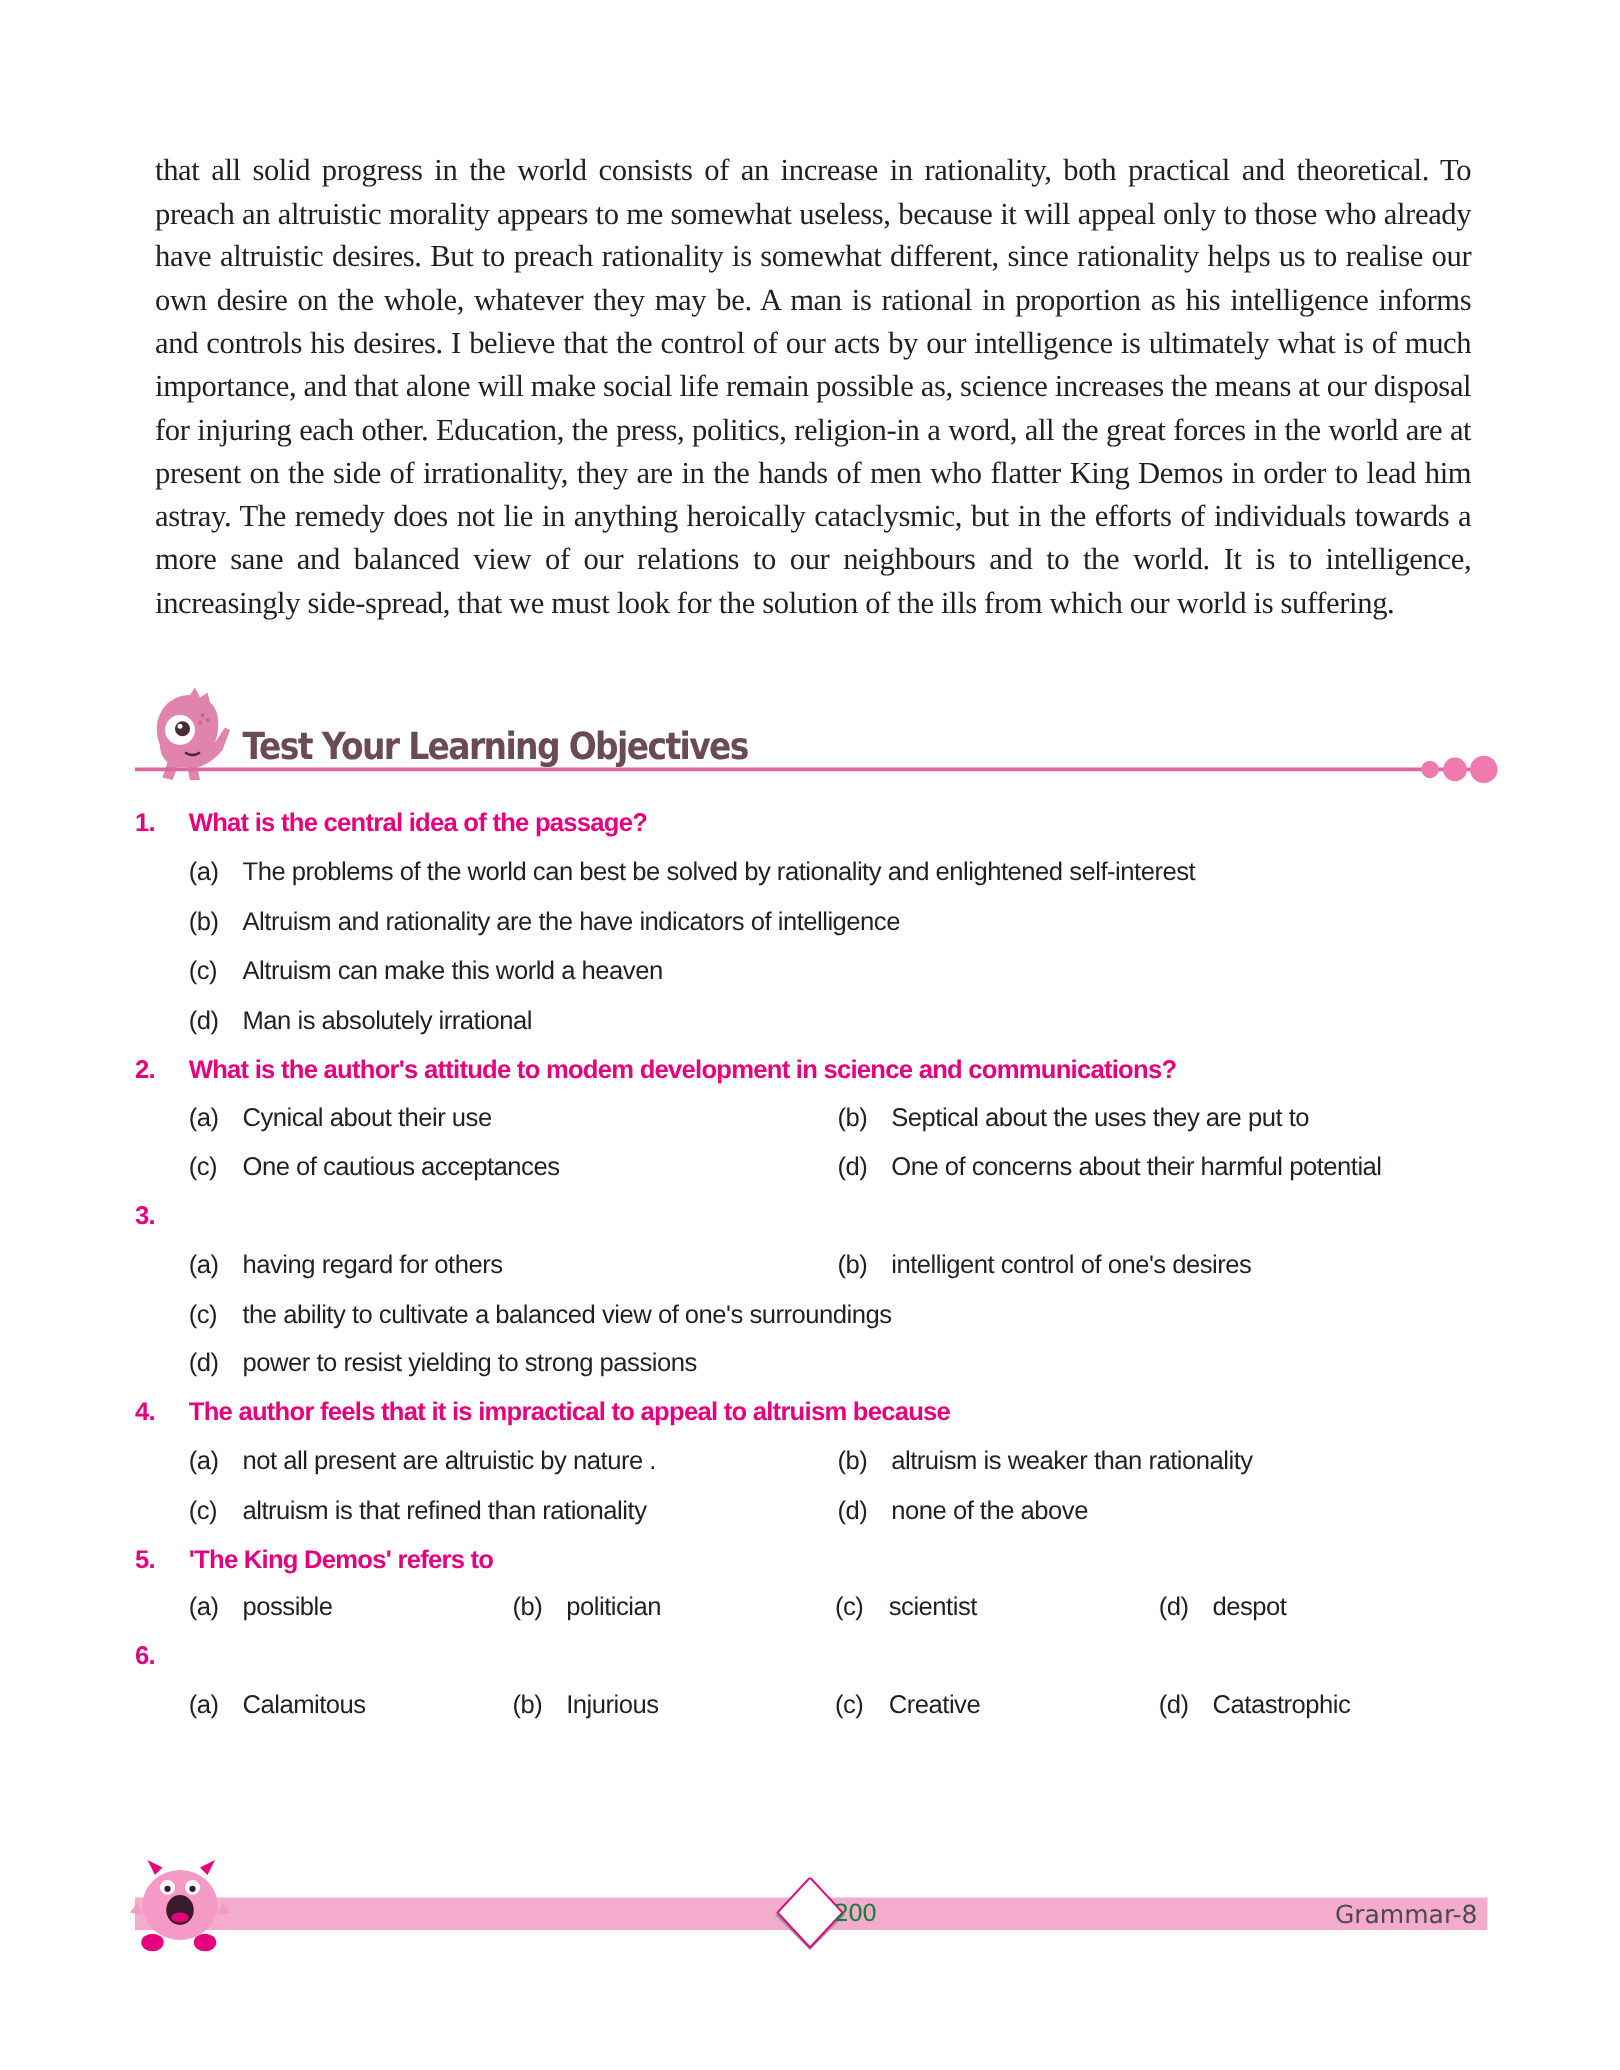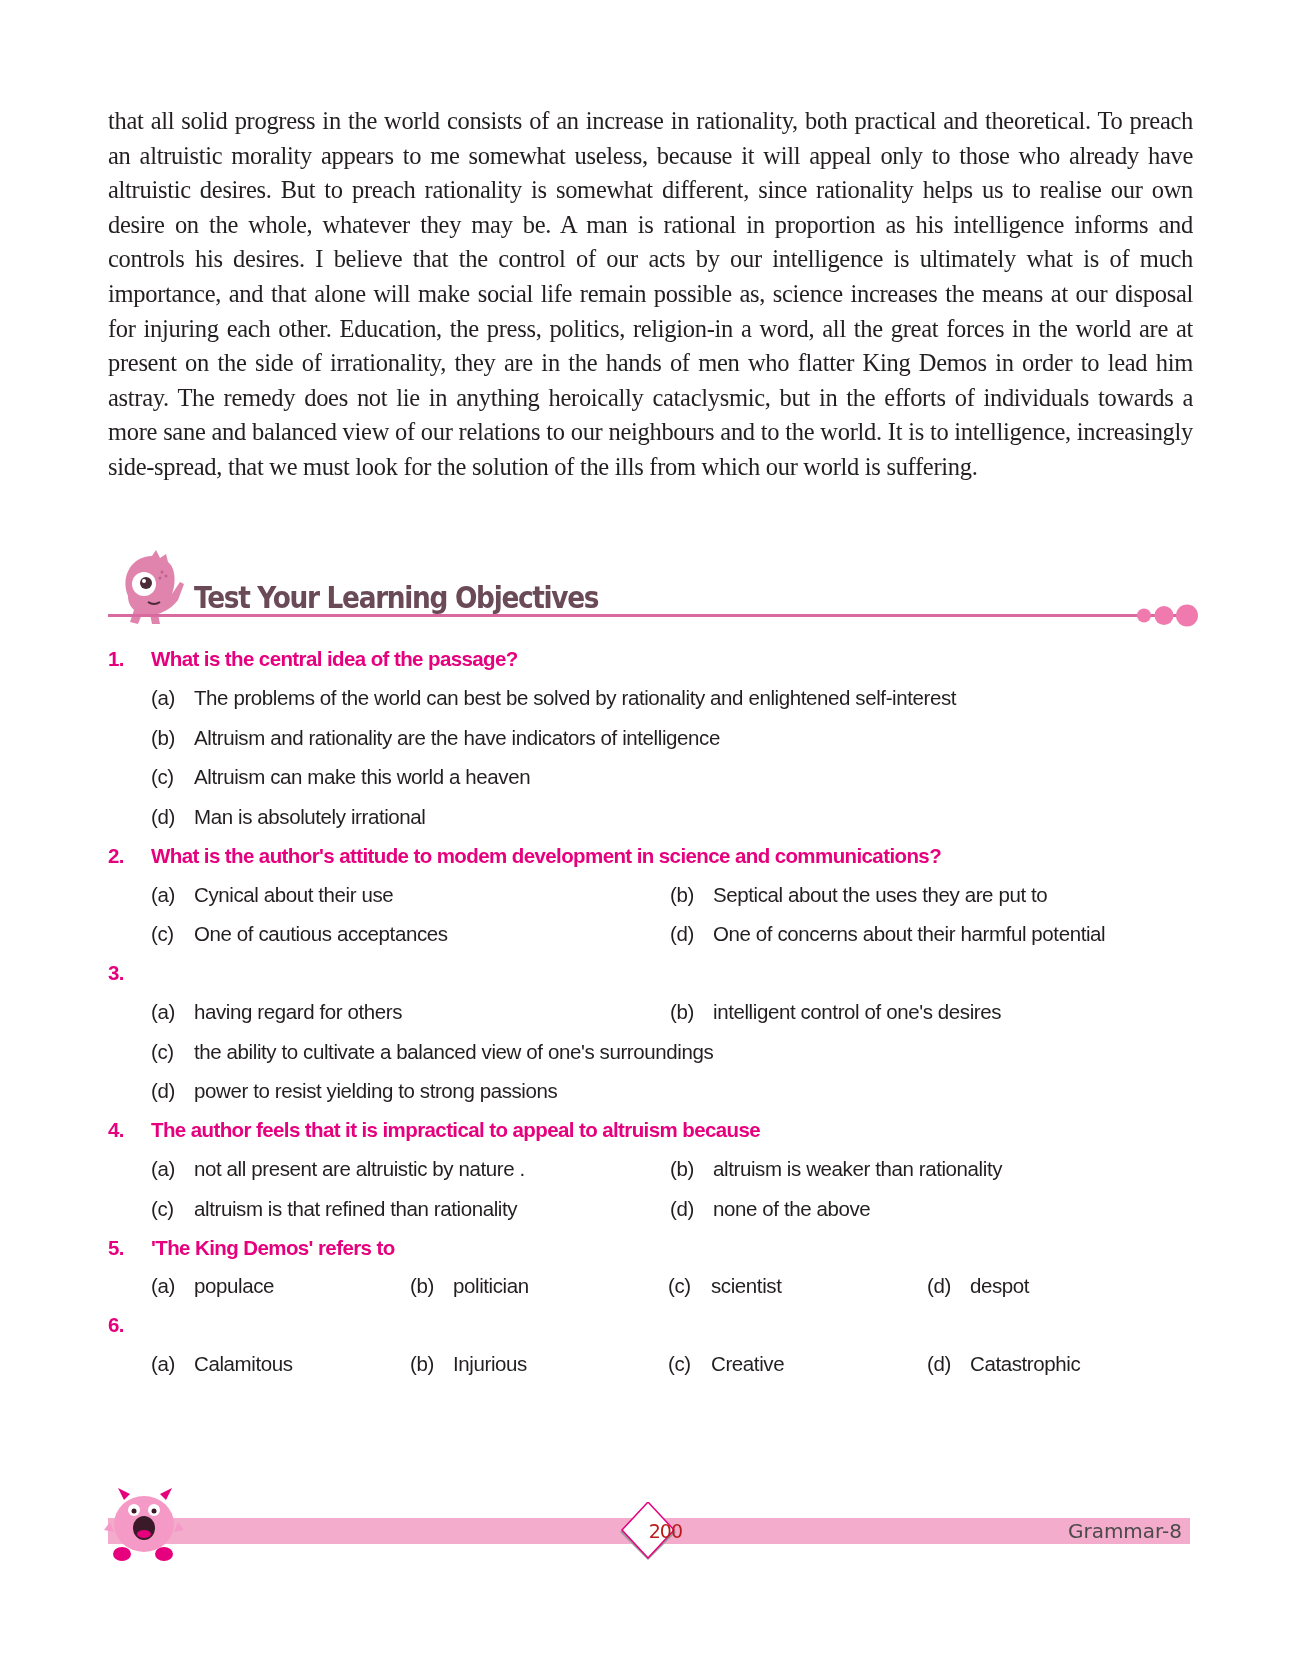--- a/index.html
+++ b/index.html
@@ -2,21 +2,21 @@
 <html><head>
 <meta charset="utf-8">
 <style>
   html, body { margin: 0; padding: 0; background: #ffffff; }
   body { width: 1296px; height: 1656px; position: relative; overflow: hidden; }
   .passage {
     position: absolute; left: 108px; top: 104px; width: 1085px;
     font-family: "Liberation Serif", serif; font-size: 24.5px; line-height: 34.6px;
     color: #231f20; text-align: justify; letter-spacing: -0.3px;
   }
-  .passage p { margin: 0; }
+  .passage p { margin: 16px; }
   .section-head { position: absolute; left: 108px; top: 540px; width: 1090px; height: 90px; }
   .mascot { position: absolute; left: 6px; top: 6px; width: 80px; height: 80px; }
   .section-title {
     position: absolute; left: 86px; top: 40px;
     font-family: "DejaVu Sans", sans-serif; font-weight: bold; font-size: 30px;
     color: #6b4a57; letter-spacing: -1.5px; transform: scaleX(0.88); transform-origin: left;
   }
   .rule { position: absolute; left: 0; top: 74px; width: 1020px; height: 3px; background: #d96aa0; }
   .dots { position: absolute; left: 1020px; top: 62px; width: 72px; height: 26px; }
   .questions {
@@ -34,22 +34,22 @@
   .opt .letter { width: 43px; }
   .opt-row.two .opt { width: 476px; }
   .opt-row.four .opt { width: 216px; }
   .opt-row.four .opt:nth-child(2) { width: 215px; }
   .opt-row.four .opt:nth-child(3) { width: 216px; padding-left: 43px; }
   .footer { position: absolute; left: 0; top: 1480px; width: 1296px; height: 100px; }
   .footer-bar { position: absolute; left: 108px; top: 38px; width: 1082px; height: 26px; background: #f4accc; }
   .footer-mascot { position: absolute; left: 104px; top: 6px; width: 80px; height: 78px; }
   .page-diamond { position: absolute; left: 618px; top: 22px; width: 60px; height: 60px; }
   .page-num {
-    position: absolute; left: 622px; top: 38px; width: 60px; height: 26px; line-height: 26px;
-    text-align: right; font-family: "DejaVu Sans", sans-serif; font-size: 19px; color: #b91c1c; letter-spacing: -1px;
+    position: absolute; left: 654px; top: 38px; width: 60px; height: 26px; line-height: 26px;
+    text-align: center; font-family: "DejaVu Sans", sans-serif; font-size: 19px; color: #15803d; letter-spacing: -1px;
   }
   .book-name {
     position: absolute; right: 114px; top: 38px; height: 26px; line-height: 26px;
     font-family: "DejaVu Sans", sans-serif; font-size: 20px; color: #4a4a4a;
   }
 </style>
 </head>
 <body>
 
 <div class="passage">
@@ -193,21 +193,21 @@
   </div>
 
   <div class="q">
     <div class="q-head">
         <span class="q-num">5.</span>
         <span>'The King Demos' refers to</span>
       </div>
     <div class="opt-row four">
       <div class="opt">
           <span class="letter">(a)</span>
-          <span>populace</span>
+          <span>possible</span>
         </div>
       <div class="opt">
           <span class="letter">(b)</span>
           <span>politician</span>
         </div>
       <div class="opt">
           <span class="letter">(c)</span>
           <span>scientist</span>
         </div>
       <div class="opt">

